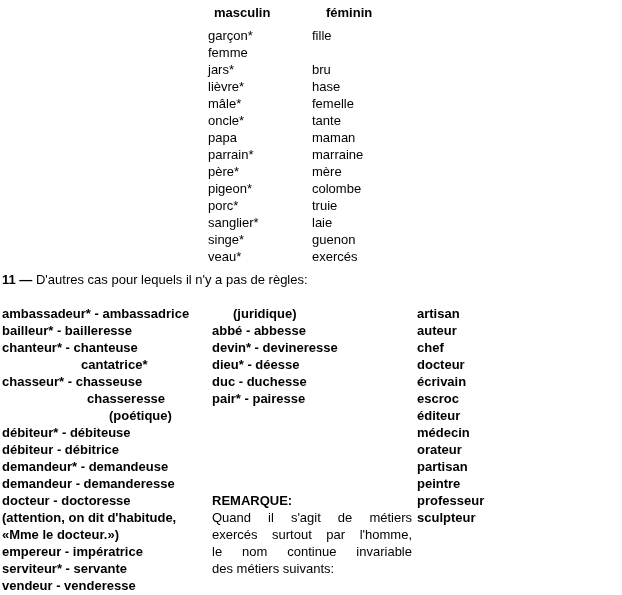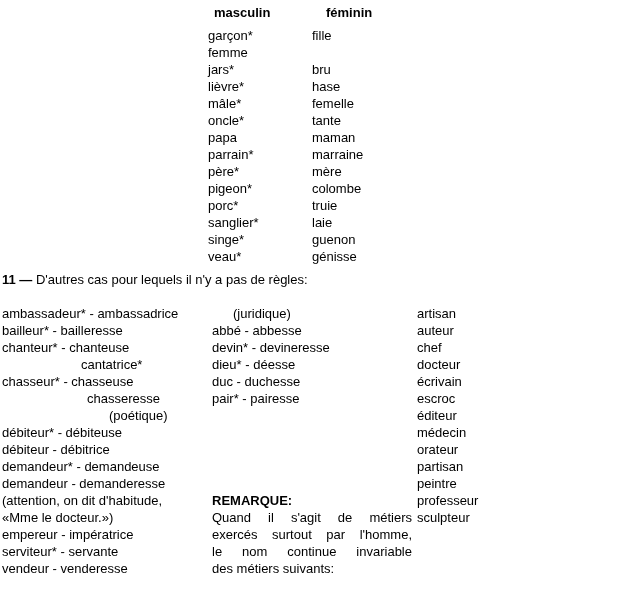--- a/index.html
+++ b/index.html
@@ -31,21 +31,21 @@
   .gt-row { display: flex; height: 17px; }
   
   .section-heading { margin-top: 6px; margin-bottom: 17px; height: 17px; }
   .section-heading .num { font-weight: bold; }
   
   .columns {
     display: grid;
     grid-template-columns: 210px 205px 1fr;
     align-items: start;
   }
-  .line { height: 17px; white-space: nowrap; }
+  .line { height: 17px; white-space: nowrap; font-weight: bold; }
   .ind-cantatrice { padding-left: 79px; }
   .ind-chasseresse { padding-left: 85px; }
   .ind-poetique { padding-left: 107px; }
   .ind-juridique { padding-left: 21px; }
   .spacer-5 { height: 85px; }
   .remark-heading { font-weight: bold; height: 17px; }
   .remark-body { width: 200px; }
   .jline { height: 17px; text-align: justify; text-align-last: justify; }
   .jline.last { text-align: right; text-align-last: left; }
 </style>
@@ -105,21 +105,21 @@
     <div class="gt-row">
         <div class="gt-col-m">sanglier*</div>
         <div class="gt-col-f">laie</div>
       </div>
     <div class="gt-row">
         <div class="gt-col-m">singe*</div>
         <div class="gt-col-f">guenon</div>
       </div>
     <div class="gt-row">
         <div class="gt-col-m">veau*</div>
-        <div class="gt-col-f">génisse</div>
+        <div class="gt-col-f">exercés</div>
       </div>
   </div>
 
   <div class="section-heading">
     <span class="num">11 —</span>
     <span>D'autres cas pour lequels il n'y a pas de règles:</span>
   </div>
 
   <div class="columns">
 
@@ -128,20 +128,21 @@
       <div class="line">bailleur* - bailleresse</div>
       <div class="line">chanteur* - chanteuse</div>
       <div class="line ind-cantatrice">cantatrice*</div>
       <div class="line">chasseur* - chasseuse</div>
       <div class="line ind-chasseresse">chasseresse</div>
       <div class="line ind-poetique">(poétique)</div>
       <div class="line">débiteur* - débiteuse</div>
       <div class="line">débiteur - débitrice</div>
       <div class="line">demandeur* - demandeuse</div>
       <div class="line">demandeur - demanderesse</div>
+      <div class="line">docteur - doctoresse</div>
       <div class="line">(attention, on dit d'habitude,</div>
       <div class="line">«Mme le docteur.»)</div>
       <div class="line">empereur - impératrice</div>
       <div class="line">serviteur* - servante</div>
       <div class="line">vendeur - venderesse</div>
     </div>
 
     <div class="col">
       <div class="line ind-juridique">(juridique)</div>
       <div class="line">abbé - abbesse</div>

